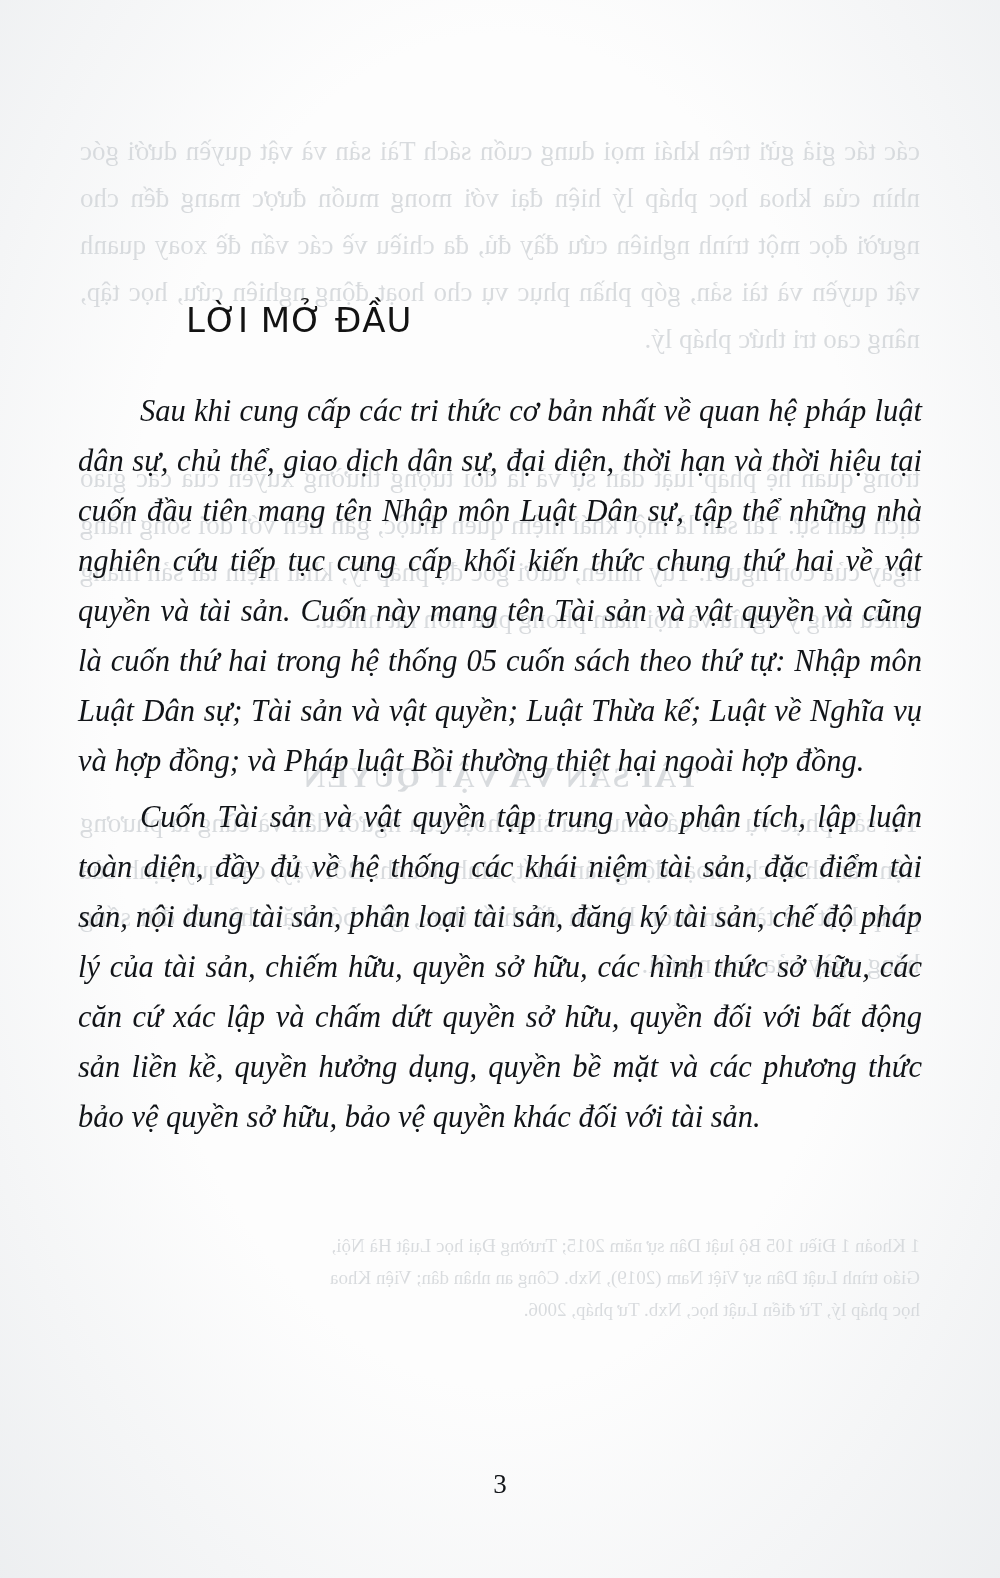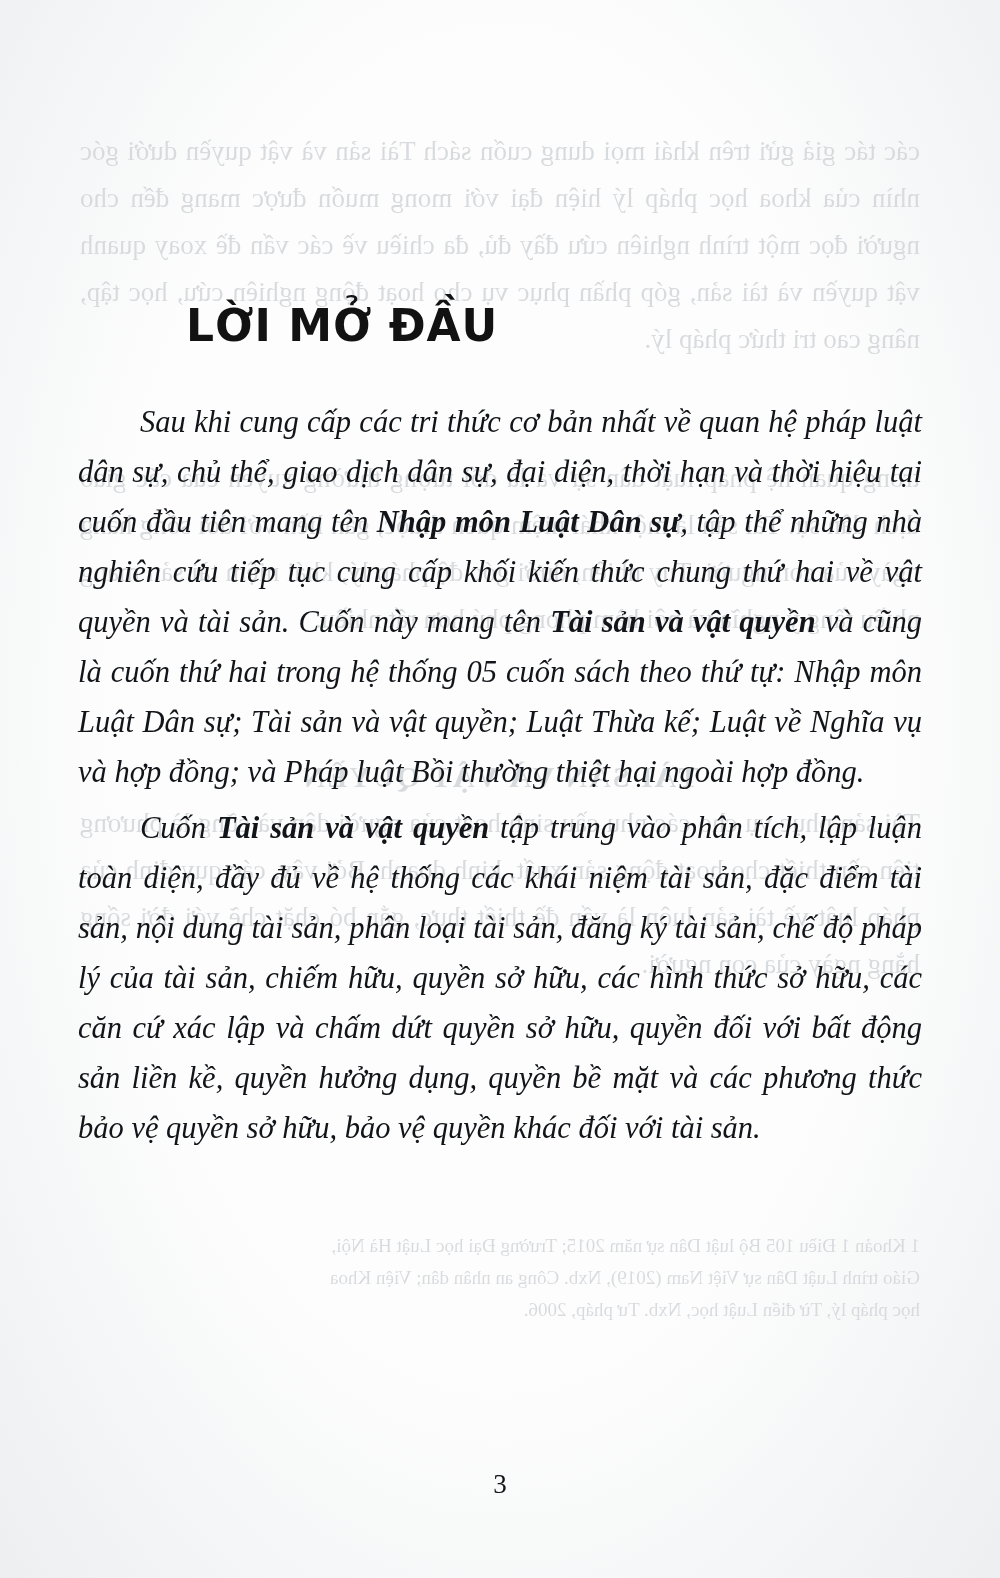--- a/index.html
+++ b/index.html
@@ -86,22 +86,22 @@
     padding: 0 78px;
   }
 
   .heading-wrap {
     margin-top: 300px;
     margin-bottom: 46px;
     padding-left: 108px;
   }
   .heading {
     font-family: "DejaVu Sans", sans-serif;
-    font-weight: bold;
-    font-size: 44px;
+    font-weight: normal;
+    font-size: 34px;
     letter-spacing: 1px;
     color: #121212;
     display: inline-block;
   }
 
   .body-text {
     font-family: "Liberation Serif", serif;
     font-style: italic;
     font-size: 30.5px;
     line-height: 50px;
@@ -110,21 +110,21 @@
     text-justify: inter-word;
   }
   .body-text p {
     margin: 0;
     text-indent: 62px;
   }
   .body-text p + p {
     margin-top: 6px;
   }
   .body-text b {
-    font-weight: bold;
+    font-weight: normal;
     font-style: italic;
   }
 
   .folio {
     position: absolute;
     z-index: 10;
     bottom: 78px;
     left: 0;
     right: 0;
     text-align: center;

